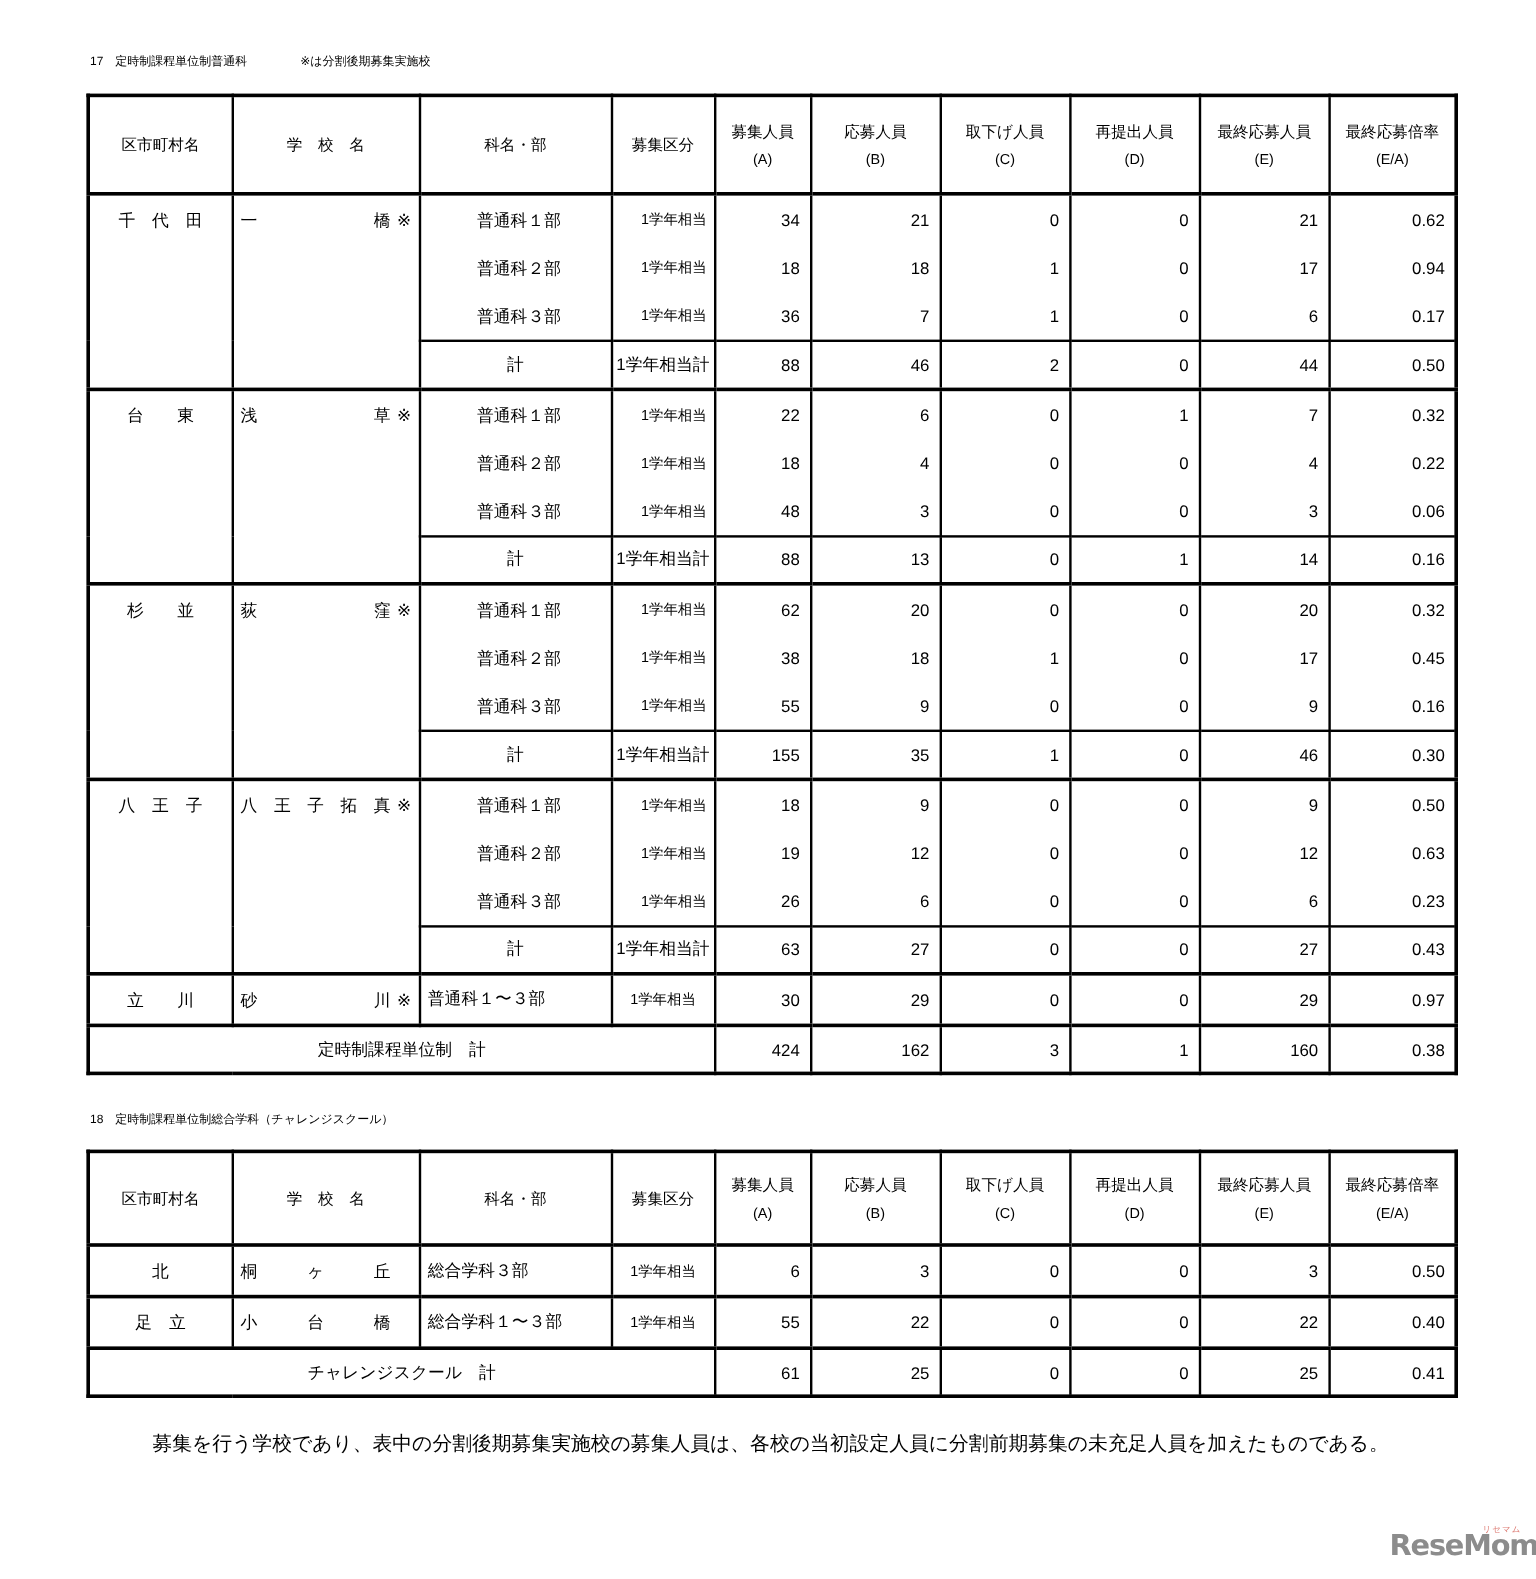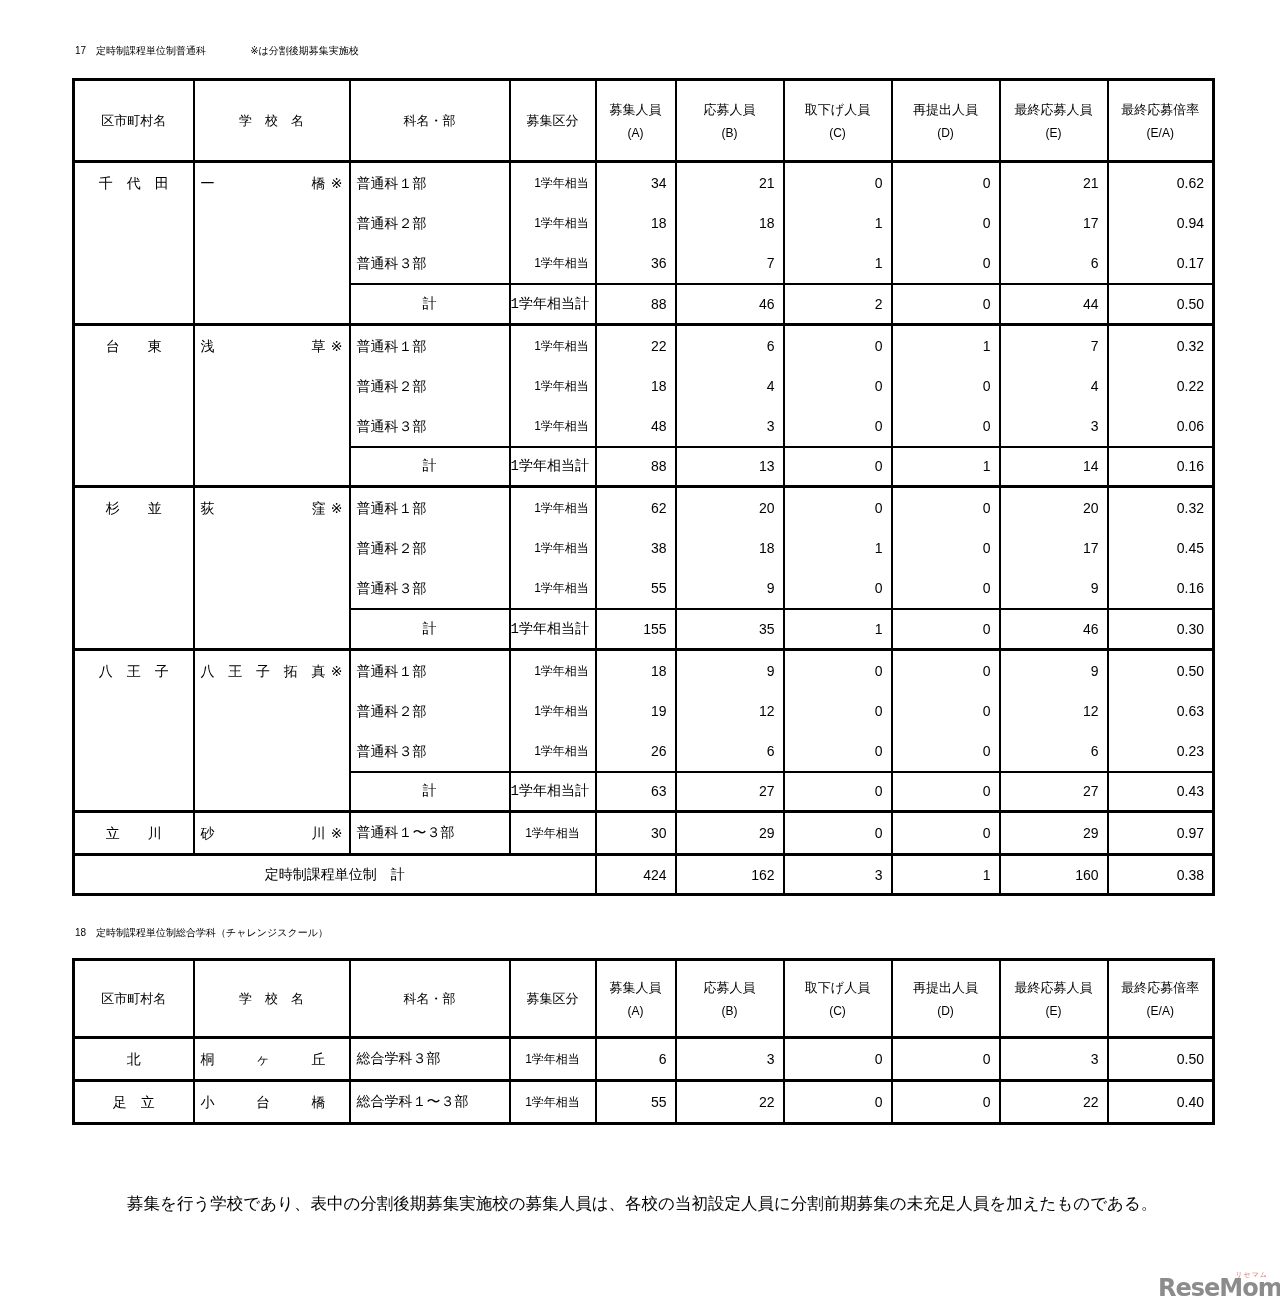--- a/index.html
+++ b/index.html
@@ -23,29 +23,29 @@
     border:2px solid #000;padding:0;font-size:14px;color:#000;overflow:hidden;
     vertical-align:middle;
   }
   tr.hdr td{border-bottom:3px solid #000;text-align:center;font-size:13px;}
   tr.bstart td{border-top:3px solid #000;}
   .h2{display:flex;flex-direction:column;justify-content:flex-start;gap:7px;}
   .h2 .code{font-size:12px;}
   td.vt{vertical-align:top;}
   td.city,td.school{vertical-align:top;}
   .line{height:40px;line-height:40px;white-space:nowrap;}
-  .l{text-align:left;padding-left:6px;}
+  .l{text-align:center;padding-left:6px;}
   td.l{padding-left:6px;text-align:left;}
   .r{text-align:right;padding-right:8px;}
   td.r{padding-right:8px;text-align:right;}
   .c{text-align:center;margin-left:18px;}
   td.c{text-align:center;}
   .divf{font-size:12px;}
   td.divf{font-size:12px;}
-  .sumdiv{font-size:10.5px;font-family:Liberation Mono, monospace;}
+  .sumdiv{font-size:10.5px;text-align:center;}
   .cline{height:40px;line-height:40px;text-align:center;white-space:nowrap;}
   .sline{display:flex;height:40px;line-height:40px;padding:0 6px;white-space:nowrap;justify-content:space-between;}
   .sname{flex:1;text-align:justify;text-align-last:justify;}
   .smark{width:17px;text-align:right;}
   .tlabel{font-size:14px;font-family:Liberation Serif, serif;}
 
   .foot{position:absolute;left:72px;top:1192px;width:1148px;font-size:16.5px;line-height:23px;}
   .foot .l2{padding-left:55px;}
 
   .logo{position:absolute;left:1158px;top:1274px;width:114px;height:34px;}
@@ -490,20 +490,29 @@
   <td class="l">総合学科１〜３部</td>
   <td class="c divf">1学年相当</td>
   <td class="r">55</td>
   <td class="r">22</td>
   <td class="r">0</td>
   <td class="r">0</td>
   <td class="r">22</td>
   <td class="r">0.40</td>
 </tr>
 
+<tr class="bstart" style="height:40px">
+  <td colspan="4" class="c tlabel">チャレンジスクール　計</td>
+  <td class="r">61</td>
+  <td class="r">25</td>
+  <td class="r">0</td>
+  <td class="r">0</td>
+  <td class="r">25</td>
+  <td class="r">0.41</td>
+</tr>
 </tbody>
 </table>
 
 <div class="foot">
   <div class="l2">募集を行う学校であり、表中の分割後期募集実施校の募集人員は、各校の当初設定人員に分割前期募集の未充足人員を加えたものである。</div>
 </div>
 
 <div class="logo">
   <span class="logo-ruby">リセマム</span>
   <div class="logo-text">ReseMom.</div>

